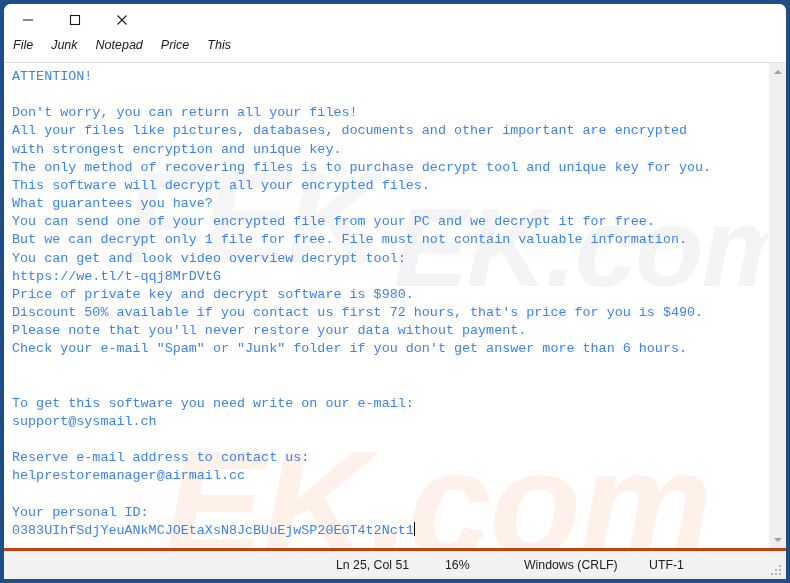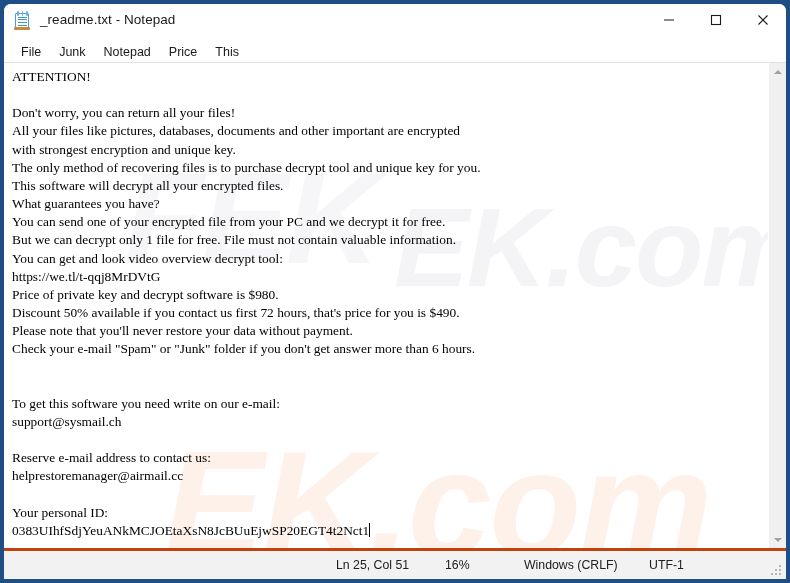--- a/index.html
+++ b/index.html
@@ -118,24 +118,24 @@
     justify-content: center;
     position: relative;
   }
   .win-btn svg { display: block; }
 
   
   .menubar {
     height: 26px;
     min-height: 26px;
     display: flex;
-    align-items: flex-end;
-    background: #ffffff;
-    padding-left: 8px;
+    align-items: flex-start;
+    background: #ffffff;
     gap: 0px;
+    font-style: italic;
   }
   .menu-item {
     font-size: 12.5px;
     color: #1a1a1a;
     padding: 3px 9px 4px 9px;
     line-height: 1;
     white-space: nowrap;
     border-radius: 3px;
   }
 
@@ -183,24 +183,24 @@
   .wm3 {
     left: 120px; top: 80px;
     font-size: 130px;
     color: #f6f6f8;
   }
 
   .text-content {
     position: relative;
     z-index: 1;
     padding: 5px 0 0 8px;
-    font-family: Liberation Serif, serif;
+    font-family: Liberation Mono, monospace;
     font-size: 13.4px;
     line-height: 18.15px;
-    color: #000000;
+    color: #3b82f6;
     white-space: pre;
     letter-spacing: 0px;
   }
   .text-content .ln { display: block; min-height: 18.15px; }
   .caret {
     display: inline-block;
     width: 1px;
     height: 14px;
     background: #000;
     vertical-align: -2px;
@@ -274,38 +274,20 @@
     background: #b4b4b4;
   }
 </style>
 </head>
 <body>
 
 <div class="window">
   <div class="window-inner">
 
     <div class="titlebar">
-      <div class="title-left">
-        <span class="np-icon">
-          <span class="pad"></span>
-          <span class="lines">
-              <i></i>
-              <i></i>
-              <i></i>
-              <i></i>
-            </span>
-          <span class="rings">
-              <i></i>
-              <i></i>
-              <i></i>
-            </span>
-          <span class="base"></span>
-        </span>
-        <span class="title-text">_readme.txt - Notepad</span>
-      </div>
       <div class="win-controls">
         <div class="win-btn">
           <svg width="12" height="12" viewBox="0 0 12 12">
               <line x1="1" y1="6" x2="11" y2="6" stroke="#1a1a1a" stroke-width="1.1"></line>
             </svg>
         </div>
         <div class="win-btn">
           <svg width="12" height="12" viewBox="0 0 12 12">
               <rect x="1.5" y="1.5" width="9" height="9" fill="none" stroke="#1a1a1a" stroke-width="1.1"></rect>
             </svg>

